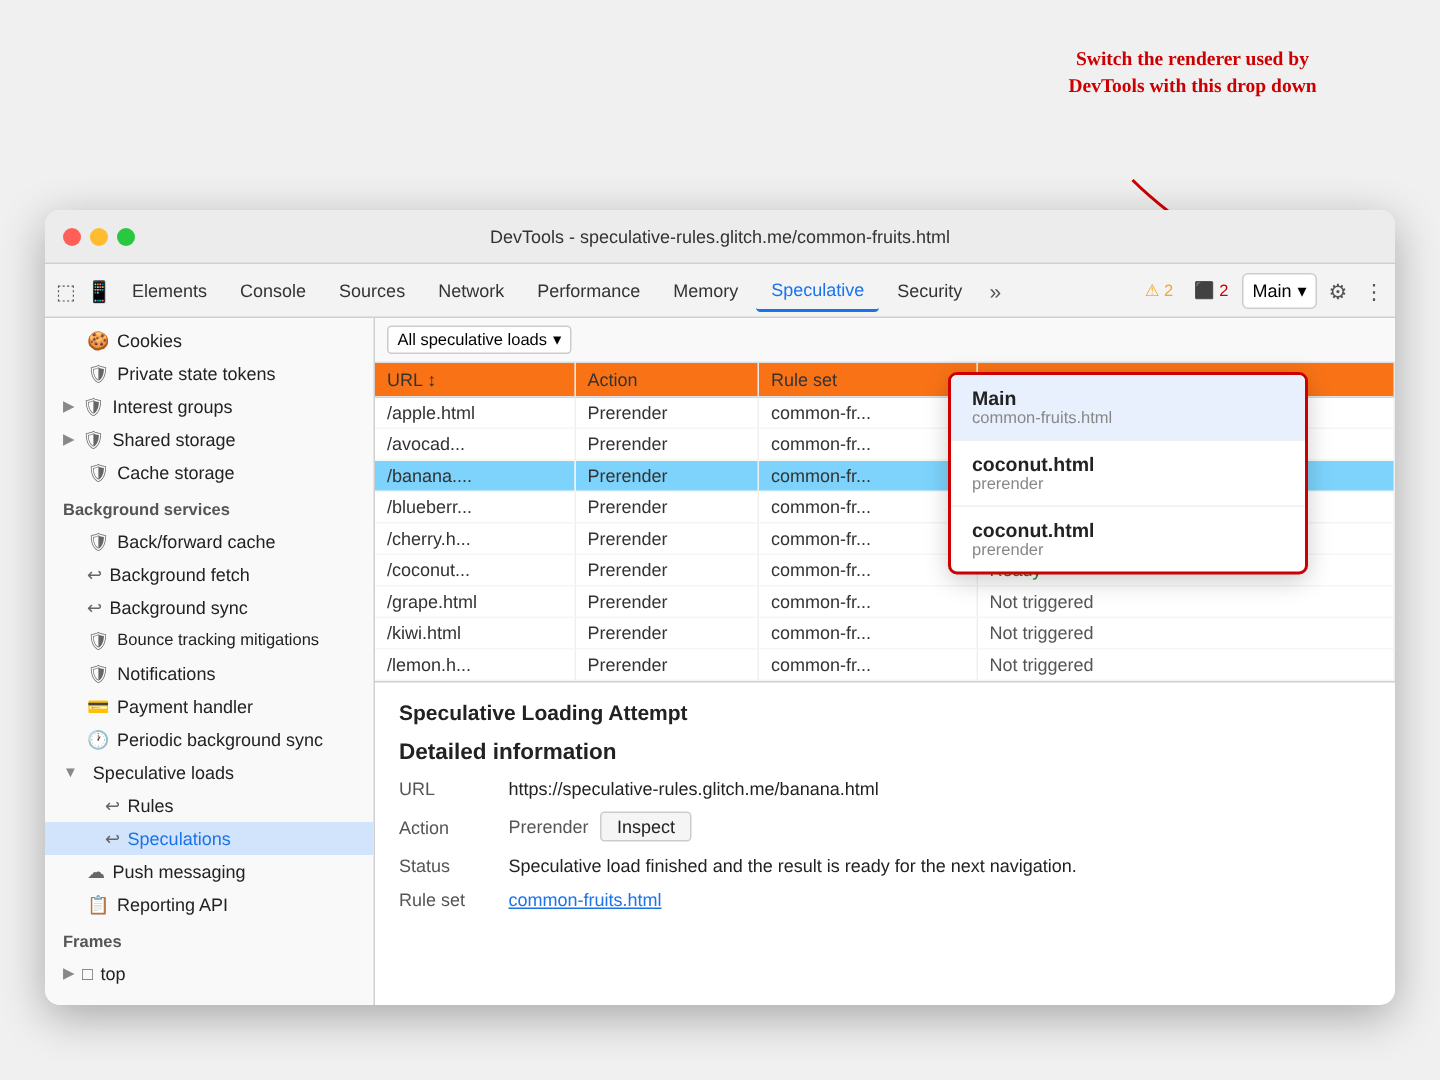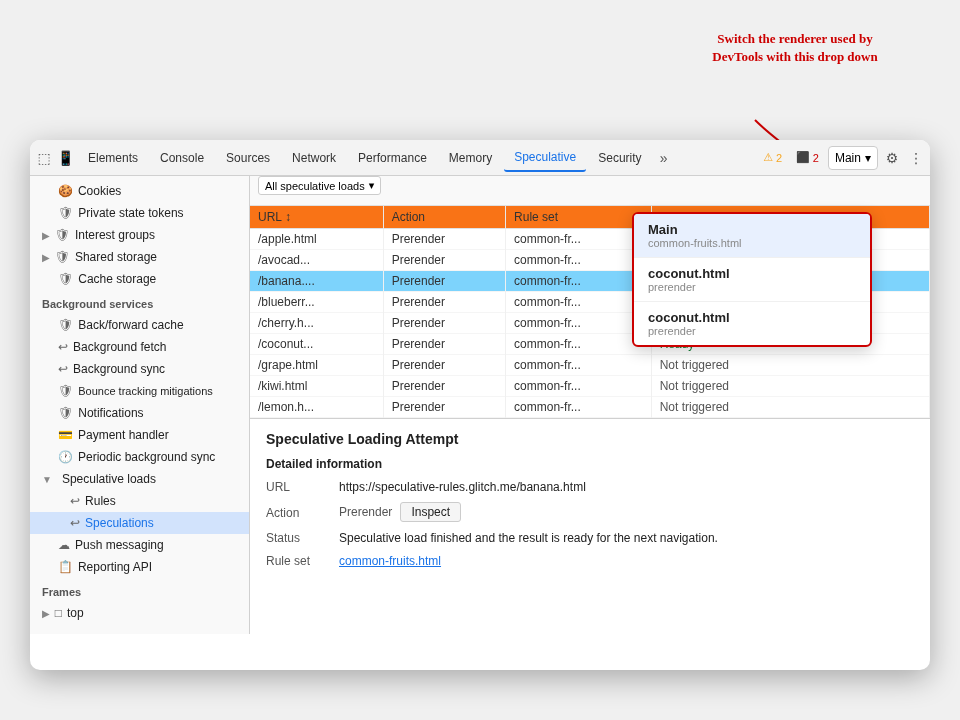--- a/index.html
+++ b/index.html
@@ -205,21 +205,21 @@
       flex-direction: column;
       position: relative;
     }
 
     
     .sub-toolbar {
       height: 30px;
       background: #f9f9f9;
       border-bottom: 1px solid #e0e0e0;
       display: flex;
-      align-items: flex-start;
+      align-items: center;
       padding: 0 8px;
       gap: 6px;
     }
     .filter-dropdown {
       background: #fff;
       border: 1px solid #ccc;
       border-radius: 3px;
       padding: 2px 6px;
       font-size: 11px;
       display: flex;
@@ -273,21 +273,21 @@
       padding: 12px 16px;
       background: #fff;
     }
     .detail-title {
       font-size: 14px;
       font-weight: 600;
       color: #222;
       margin-bottom: 10px;
     }
     .detail-subtitle {
-      font-size: 12px;
+      font-size: 15px;
       font-weight: 700;
       color: #222;
       margin-bottom: 8px;
     }
     .detail-row {
       display: flex;
       align-items: center;
       margin-bottom: 8px;
       font-size: 12px;
       gap: 8px;
@@ -353,20 +353,28 @@
 
   <path d="M 755 120 C 780 145, 820 170, 840 188" stroke="#cc0000" stroke-width="2" fill="none" marker-end="url(#arrowhead-red)"></path>
 
   <path d="M 265 645 C 310 620, 340 590, 365 560" stroke="#cc0000" stroke-width="2" fill="none" marker-end="url(#arrowhead-red)"></path>
 
   <path d="M 710 645 C 750 610, 790 560, 820 490" stroke="#cc0000" stroke-width="2" fill="none" marker-end="url(#arrowhead-red)"></path>
 </svg>
 
 <div class="browser-window">
 
+  <div class="title-bar">
+    <div class="window-controls">
+      <div class="wc wc-red"></div>
+      <div class="wc wc-yellow"></div>
+      <div class="wc wc-green"></div>
+    </div>
+    <span class="title-text">DevTools - speculative-rules.glitch.me/common-fruits.html</span>
+  </div>
 
   <div class="devtools-toolbar">
     <div class="toolbar-icon">⬚</div>
     <div class="toolbar-icon">📱</div>
     <div class="tab-btn">Elements</div>
     <div class="tab-btn">Console</div>
     <div class="tab-btn">Sources</div>
     <div class="tab-btn">Network</div>
     <div class="tab-btn">Performance</div>
     <div class="tab-btn">Memory</div>

